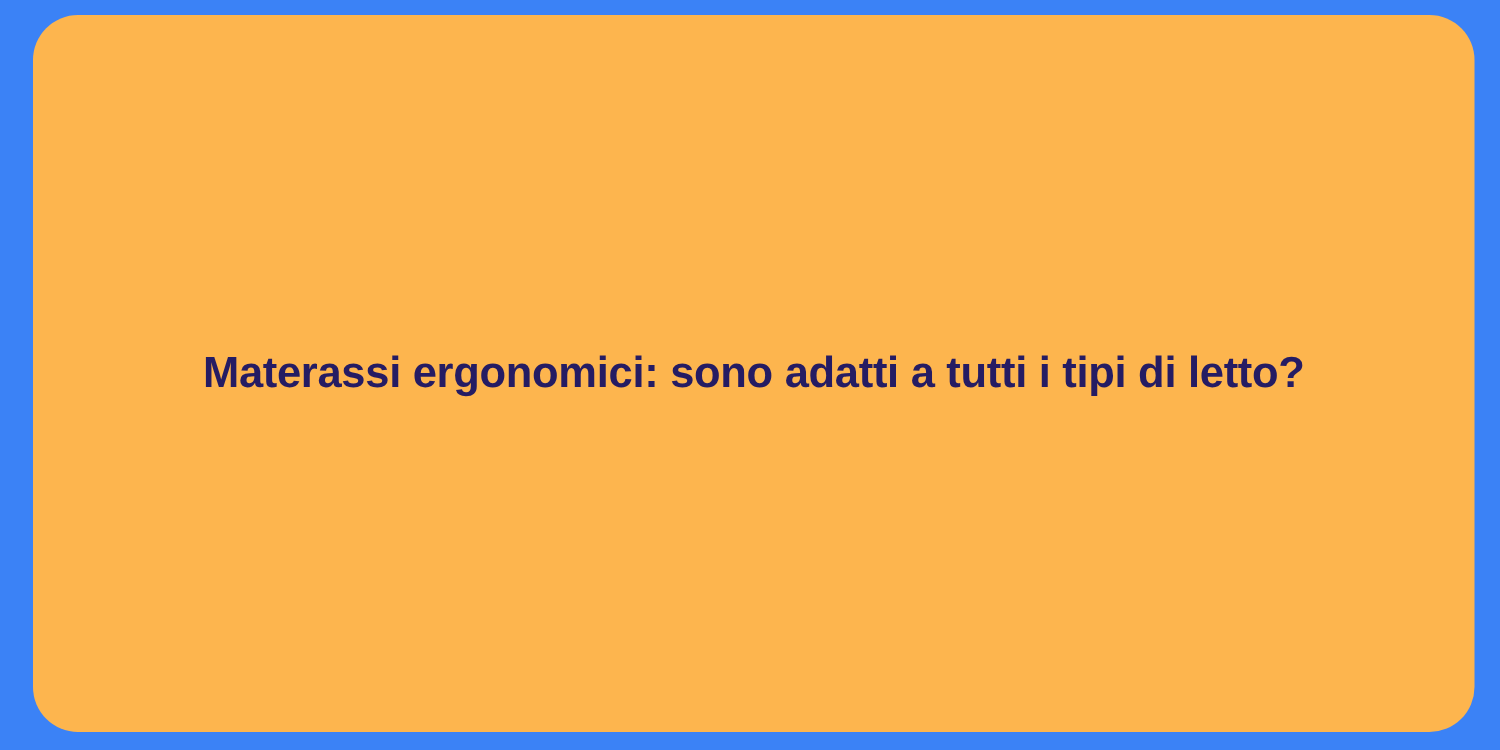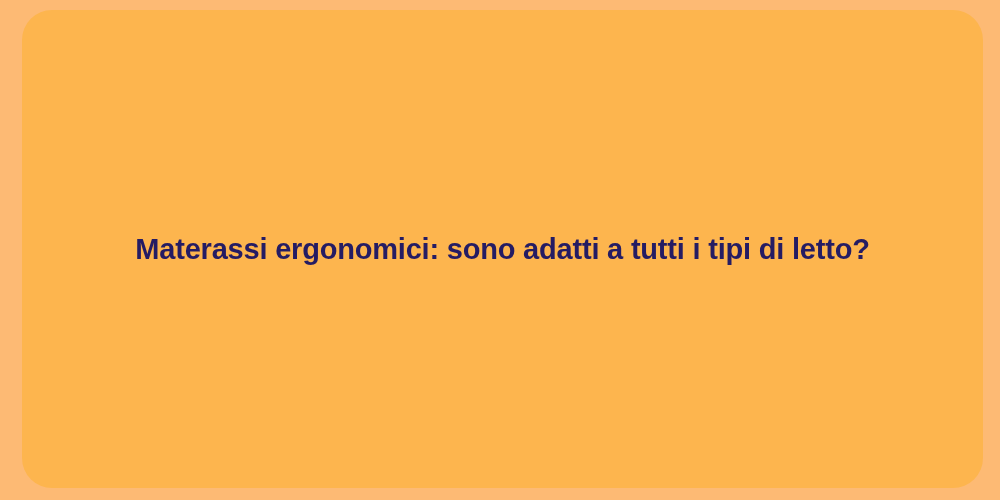--- a/index.html
+++ b/index.html
@@ -12,21 +12,21 @@
     height: 500px;
     overflow: hidden;
     font-family: "Liberation Sans", sans-serif;
   }
 
   #banner-frame {
     position: relative;
     box-sizing: border-box;
     width: 1000px;
     height: 500px;
-    background: #fdba74;
+    background: #3b82f6;
     padding: 10px 17px 12px 22px;
   }
 
   #banner-panel {
     box-sizing: border-box;
     width: 100%;
     height: 100%;
     background: #FDB54E;
     border-radius: 30px;
     display: flex;

